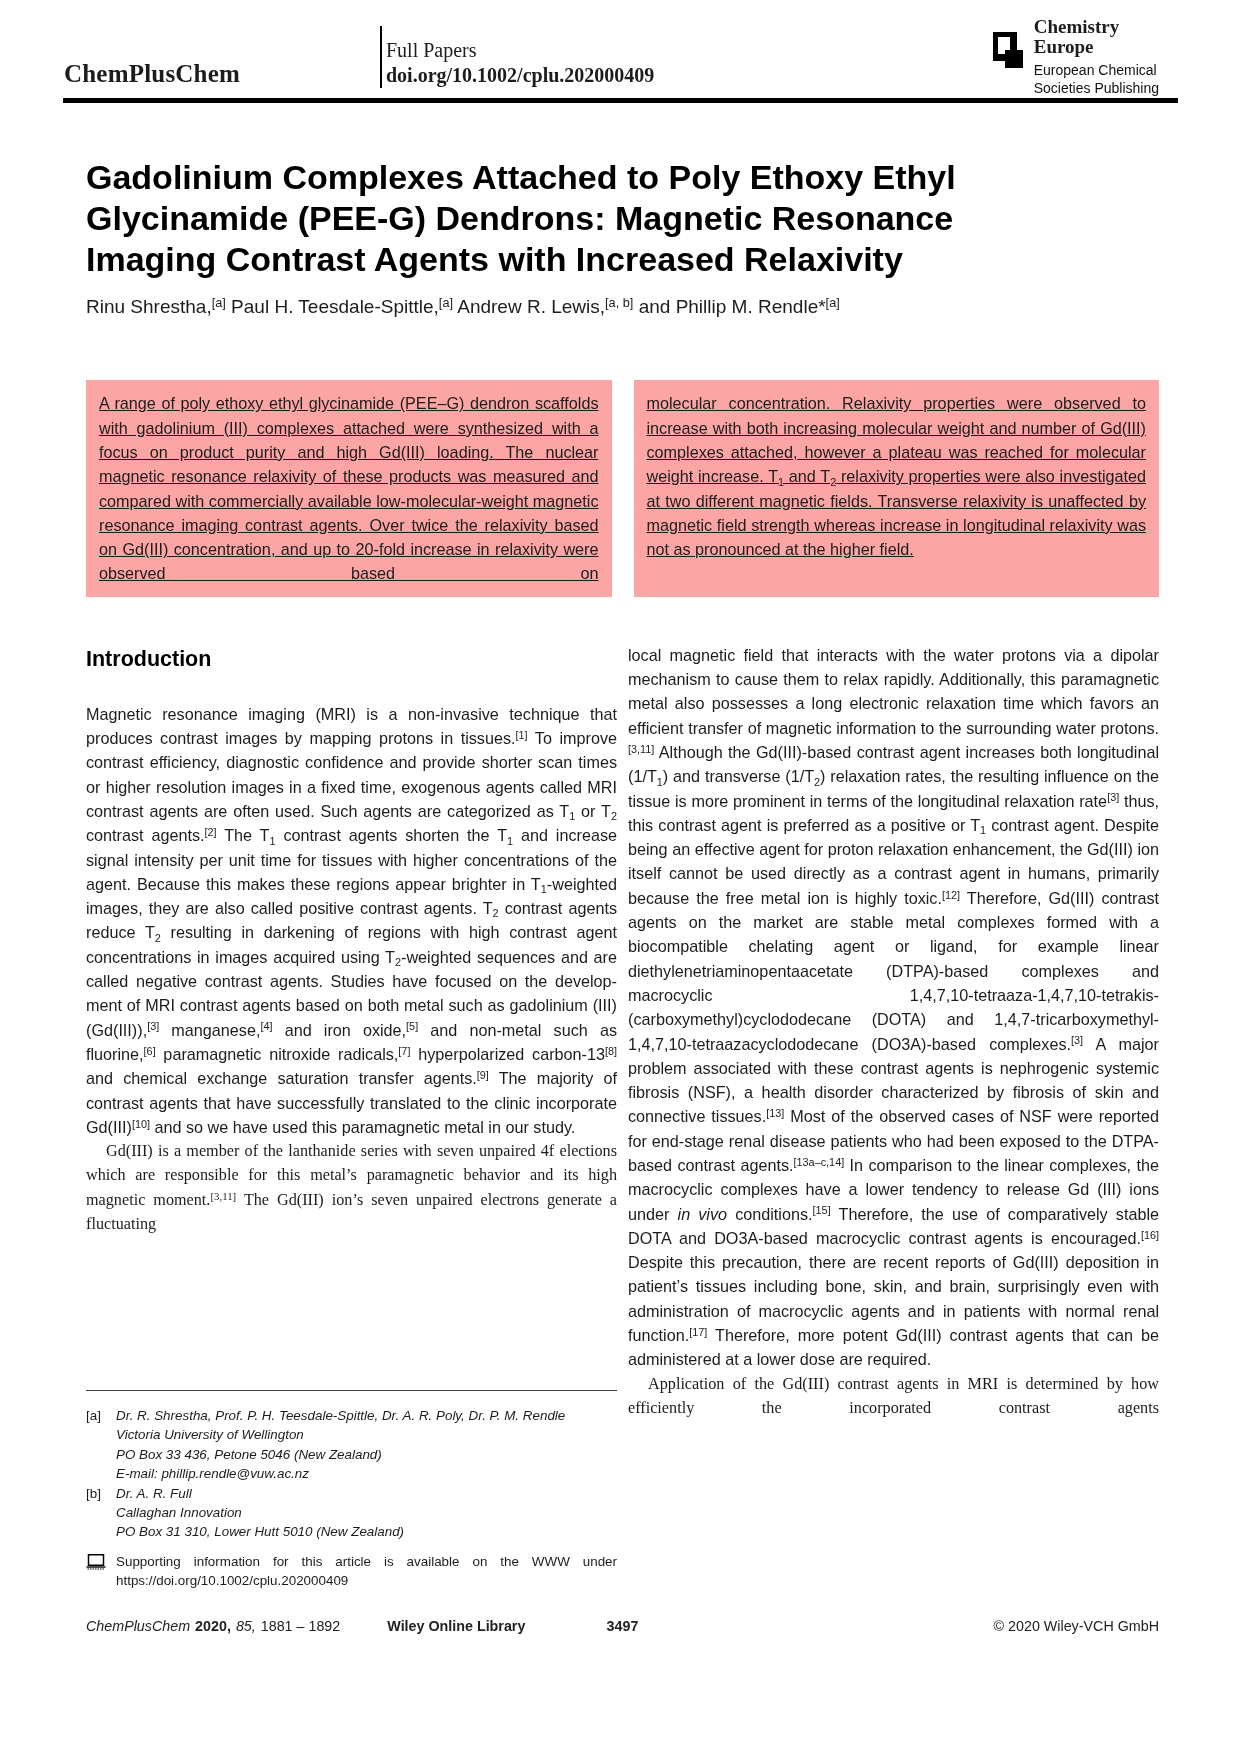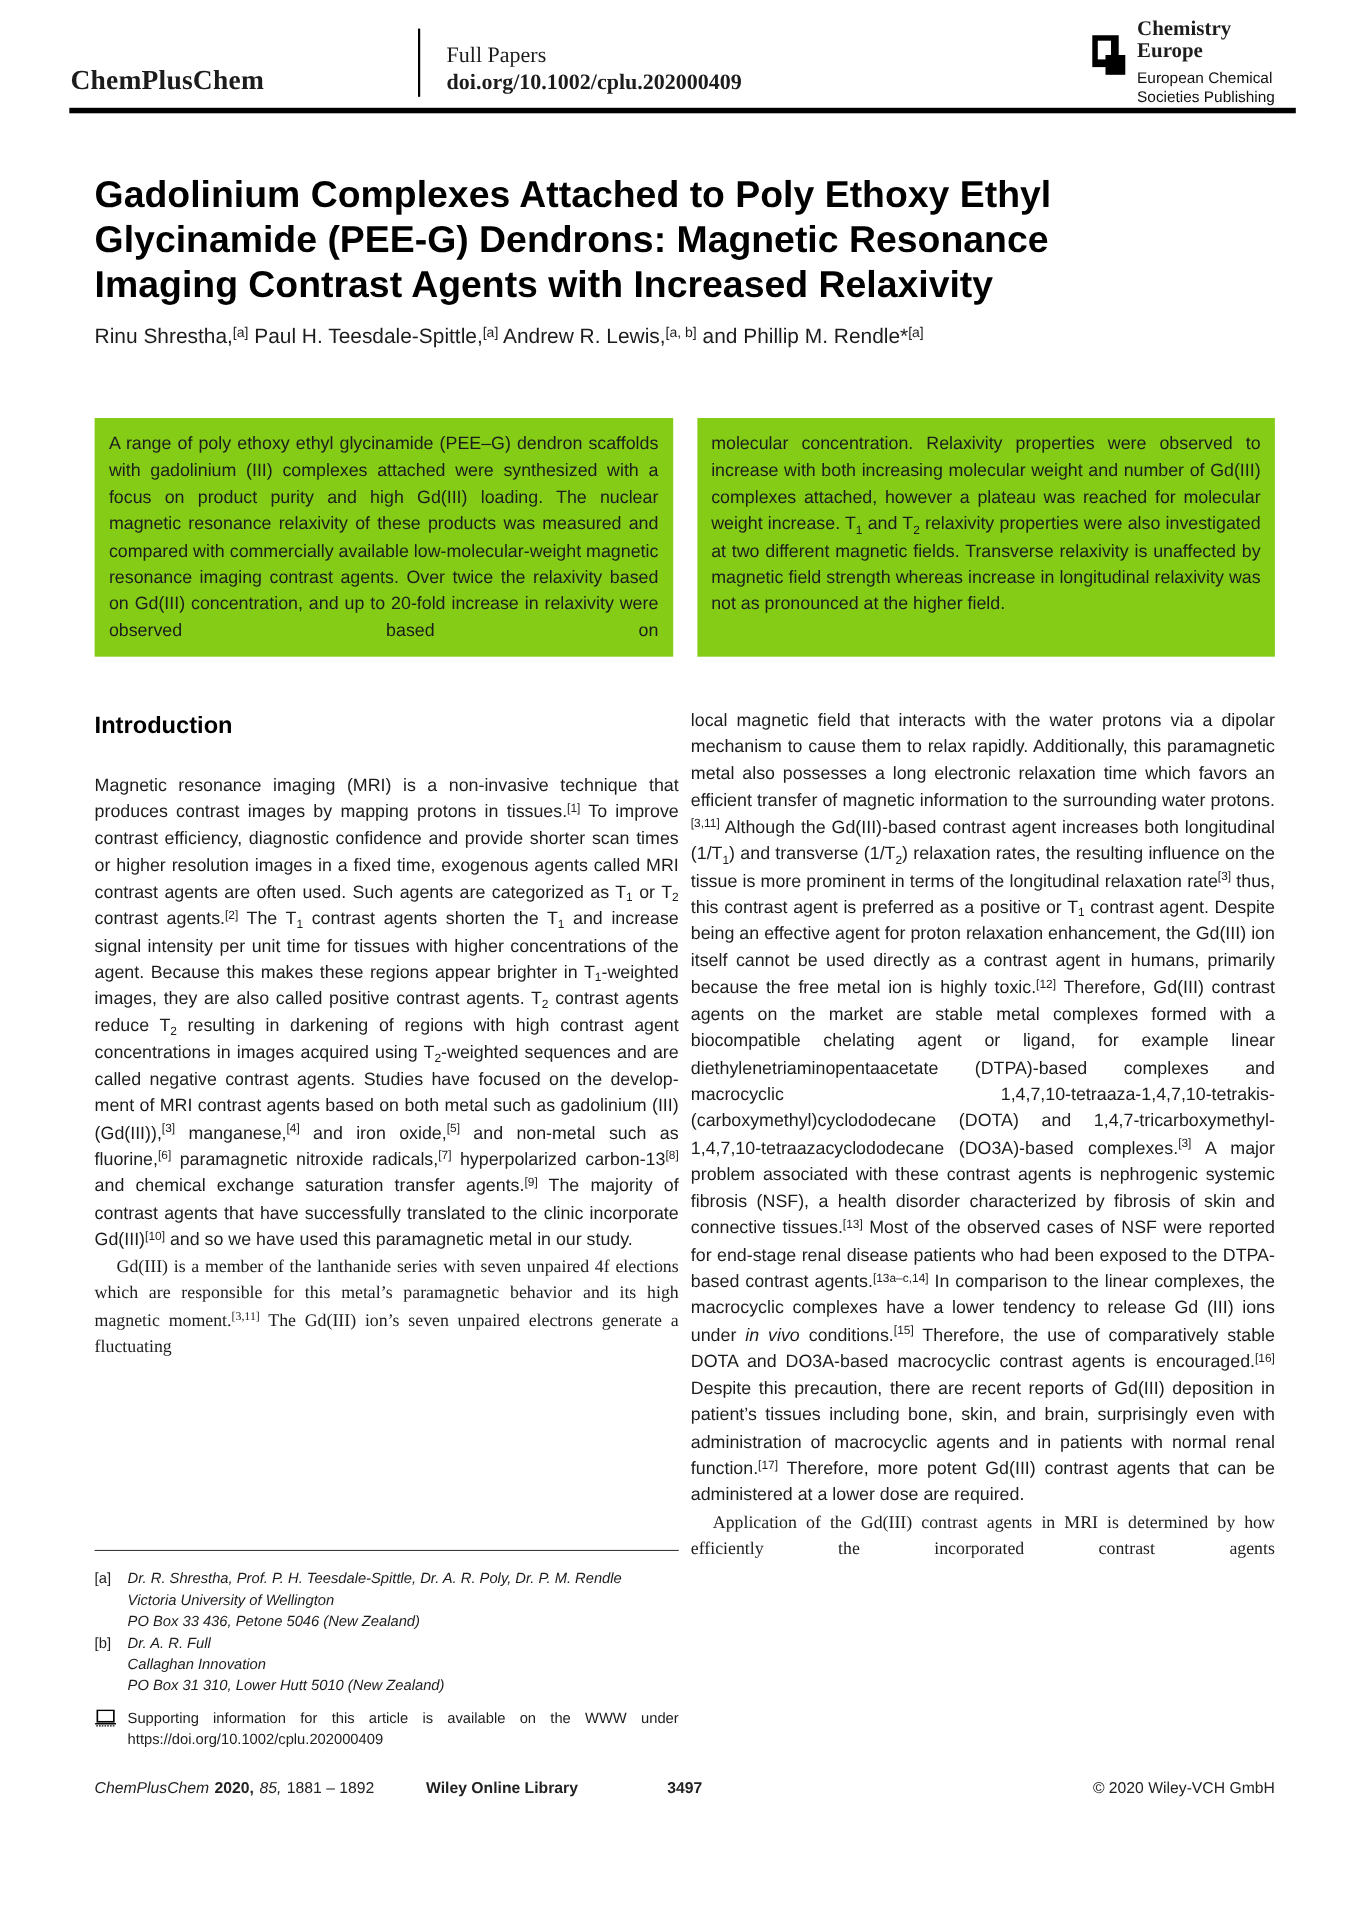--- a/index.html
+++ b/index.html
@@ -14,36 +14,36 @@
     padding:24px 82px 0 86px;
     overflow:hidden;
   }
   
   .hdr{display:flex;align-items:stretch;height:64px;margin-left:-22px;}
   .hdr-brand{
     font-family:"Liberation Serif",serif;font-weight:bold;font-size:25px;
     align-self:flex-end;width:316px;letter-spacing:.2px;
   }
   .hdr-divider{border-left:2px solid #000;margin:2px 0 0 0;}
-  .hdr-type{padding-left:24px;font-family:"Liberation Serif",serif;align-self:flex-end;line-height:1.25;}
+  .hdr-type{padding-left:4px;font-family:"Liberation Serif",serif;align-self:flex-end;line-height:1.25;}
   .hdr-type .ft{font-size:20px;}
   .hdr-type .doi{font-size:20px;font-weight:bold;}
   .hdr-logo{margin-left:auto;display:flex;gap:9px;align-items:center;padding-top:2px;}
   .hdr-logo .txt{line-height:1;}
   .hdr-logo .nm{font-family:"Liberation Serif",serif;font-weight:bold;font-size:19px;line-height:1.05;}
   .hdr-logo .sb{font-size:14px;line-height:1.25;margin-top:6px;color:#111;}
   .rule{border:none;border-top:5px solid #000;margin:10px -19px 0 -23px;}
   
   .title{margin-top:54px;font-size:34px;font-weight:bold;line-height:1.2;color:#000;}
   .authors{margin-top:17px;font-size:19px;}
   
   .abstract{display:flex;gap:22px;margin-top:62px;}
   .abs-col{
-    flex:1;background:#84cc16;padding:11px 13px;
-    font-size:16.2px;line-height:1.5;text-align:justify;
+    flex:1;background:#fca5a5;padding:11px 13px;
+    font-size:16.2px;line-height:1.5;text-align:justify;text-decoration:underline;
   }
   
   .body{display:flex;gap:11px;margin-top:46px;height:948px;}
   .col{flex:1;min-width:0;}
   .col-left{display:flex;flex-direction:column;}
   .sec-h{font-size:21.5px;font-weight:bold;margin:4px 0 30px 0;color:#000;}
   .para{font-size:16.2px;line-height:1.5;text-align:justify;margin:0;}
   .para+.para{text-indent:20px;font-family:Liberation Serif, serif;}
   .jl{text-align-last:justify;}
   .sg-sup{position:relative;top:-0.48em;font-size:67%;line-height:0;}
@@ -119,20 +119,21 @@
       <p class="para">Magnetic resonance imaging (MRI) is a non-invasive technique that produces contrast images by mapping protons in tissues.<span class="sg-sup">[1]</span> To improve contrast efficiency, diagnostic confidence and provide shorter scan times or higher resolution images in a fixed time, exogenous agents called MRI contrast agents are often used. Such agents are categorized as T<span class="sg-sub">1</span> or T<span class="sg-sub">2</span> contrast agents.<span class="sg-sup">[2]</span> The T<span class="sg-sub">1</span> contrast agents shorten the T<span class="sg-sub">1</span> and increase signal intensity per unit time for tissues with higher concen­trations of the agent. Because this makes these regions appear brighter in T<span class="sg-sub">1</span>-weighted images, they are also called positive contrast agents. T<span class="sg-sub">2</span> contrast agents reduce T<span class="sg-sub">2</span> resulting in darkening of regions with high contrast agent concentrations in images acquired using T<span class="sg-sub">2</span>-weighted sequences and are called negative contrast agents. Studies have focused on the develop­ment of MRI contrast agents based on both metal such as gadolinium (III) (Gd(III)),<span class="sg-sup">[3]</span> manganese,<span class="sg-sup">[4]</span> and iron oxide,<span class="sg-sup">[5]</span> and non-metal such as fluorine,<span class="sg-sup">[6]</span> paramagnetic nitroxide radicals,<span class="sg-sup">[7]</span> hyperpolarized carbon-13<span class="sg-sup">[8]</span> and chemical exchange saturation transfer agents.<span class="sg-sup">[9]</span> The majority of contrast agents that have successfully translated to the clinic incorporate Gd(III)<span class="sg-sup">[10]</span> and so we have used this paramagnetic metal in our study.</p>
       <p class="para jl">Gd(III) is a member of the lanthanide series with seven unpaired 4f elections which are responsible for this metal’s paramagnetic behavior and its high magnetic moment.<span class="sg-sup">[3,11]</span> The Gd(III) ion’s seven unpaired electrons generate a fluctuating</p>
 
       <div class="fnotes">
         <div class="fn-row">
           <div class="fn-label">[a]</div>
           <div class="fn-body">
             <div>Dr. R. Shrestha, Prof. P. H. Teesdale-Spittle, Dr. A. R. Poly, Dr. P. M. Rendle</div>
             <div>Victoria University of Wellington</div>
             <div>PO Box 33 436, Petone 5046 (New Zealand)</div>
+            <div>E-mail: phillip.rendle@vuw.ac.nz</div>
           </div>
         </div>
         <div class="fn-row">
           <div class="fn-label">[b]</div>
           <div class="fn-body">
             <div>Dr. A. R. Full</div>
             <div>Callaghan Innovation</div>
             <div>PO Box 31 310, Lower Hutt 5010 (New Zealand)</div>
           </div>
         </div>

